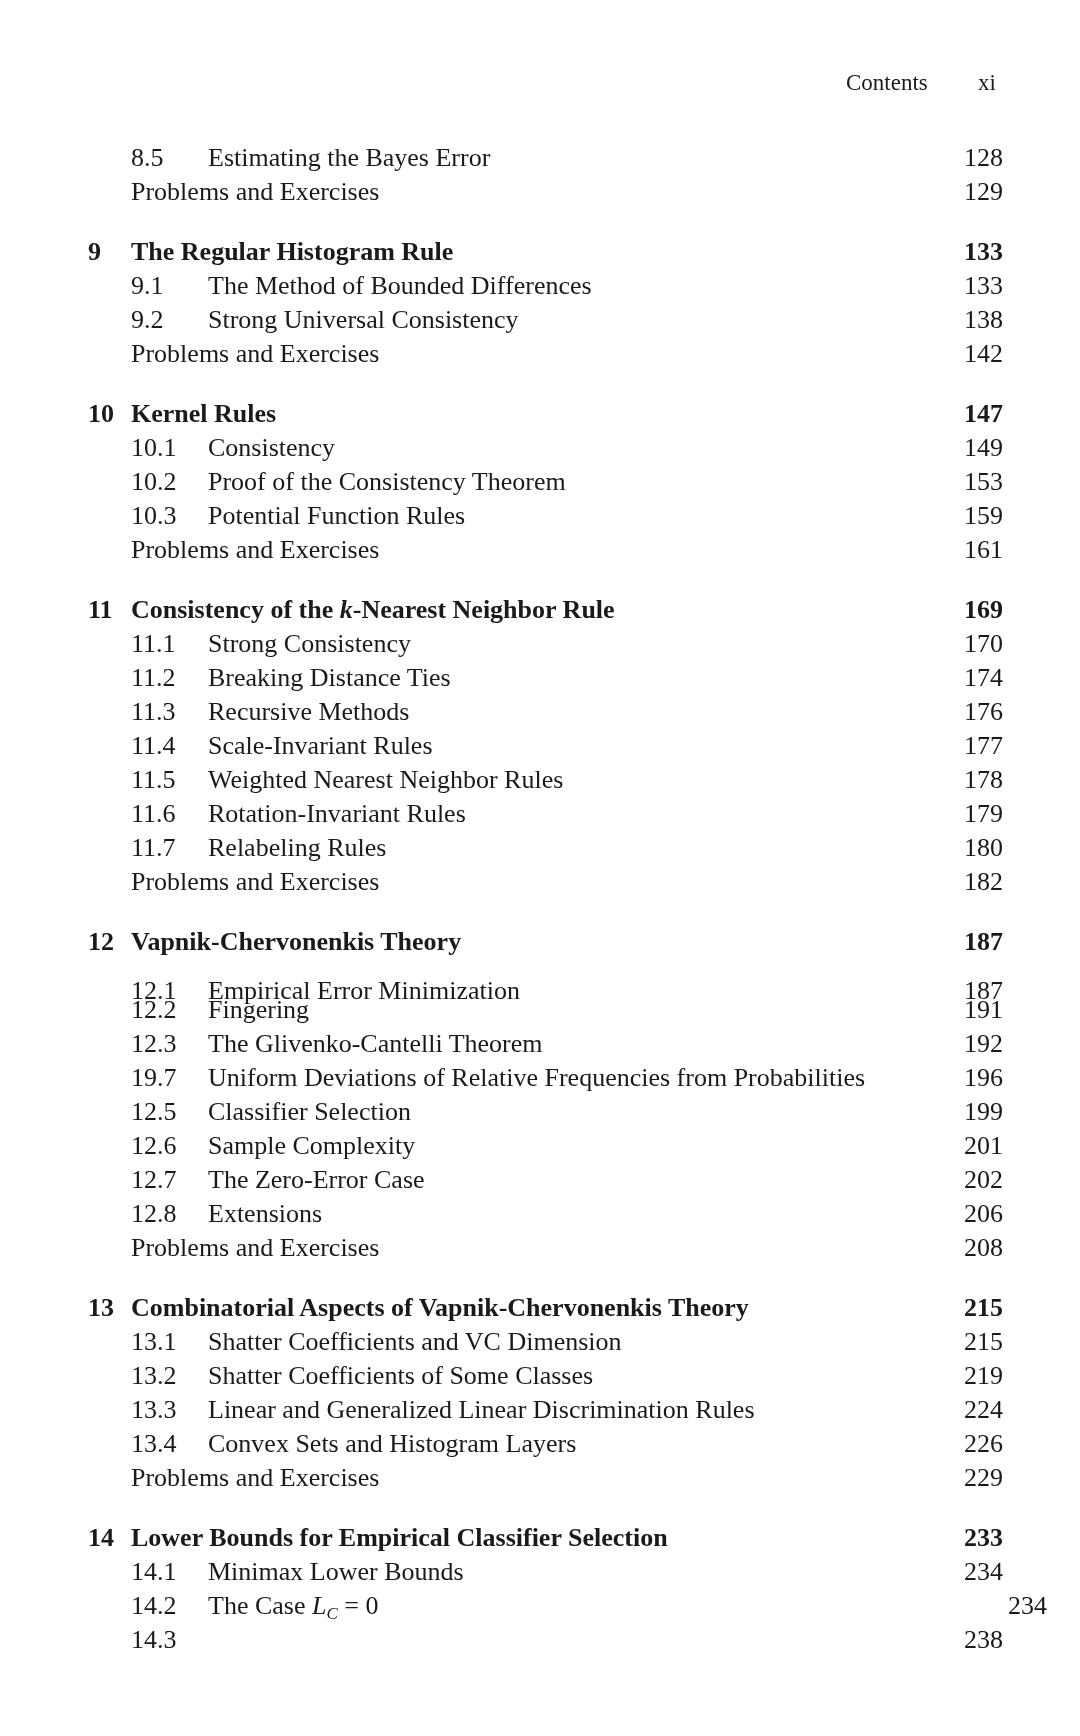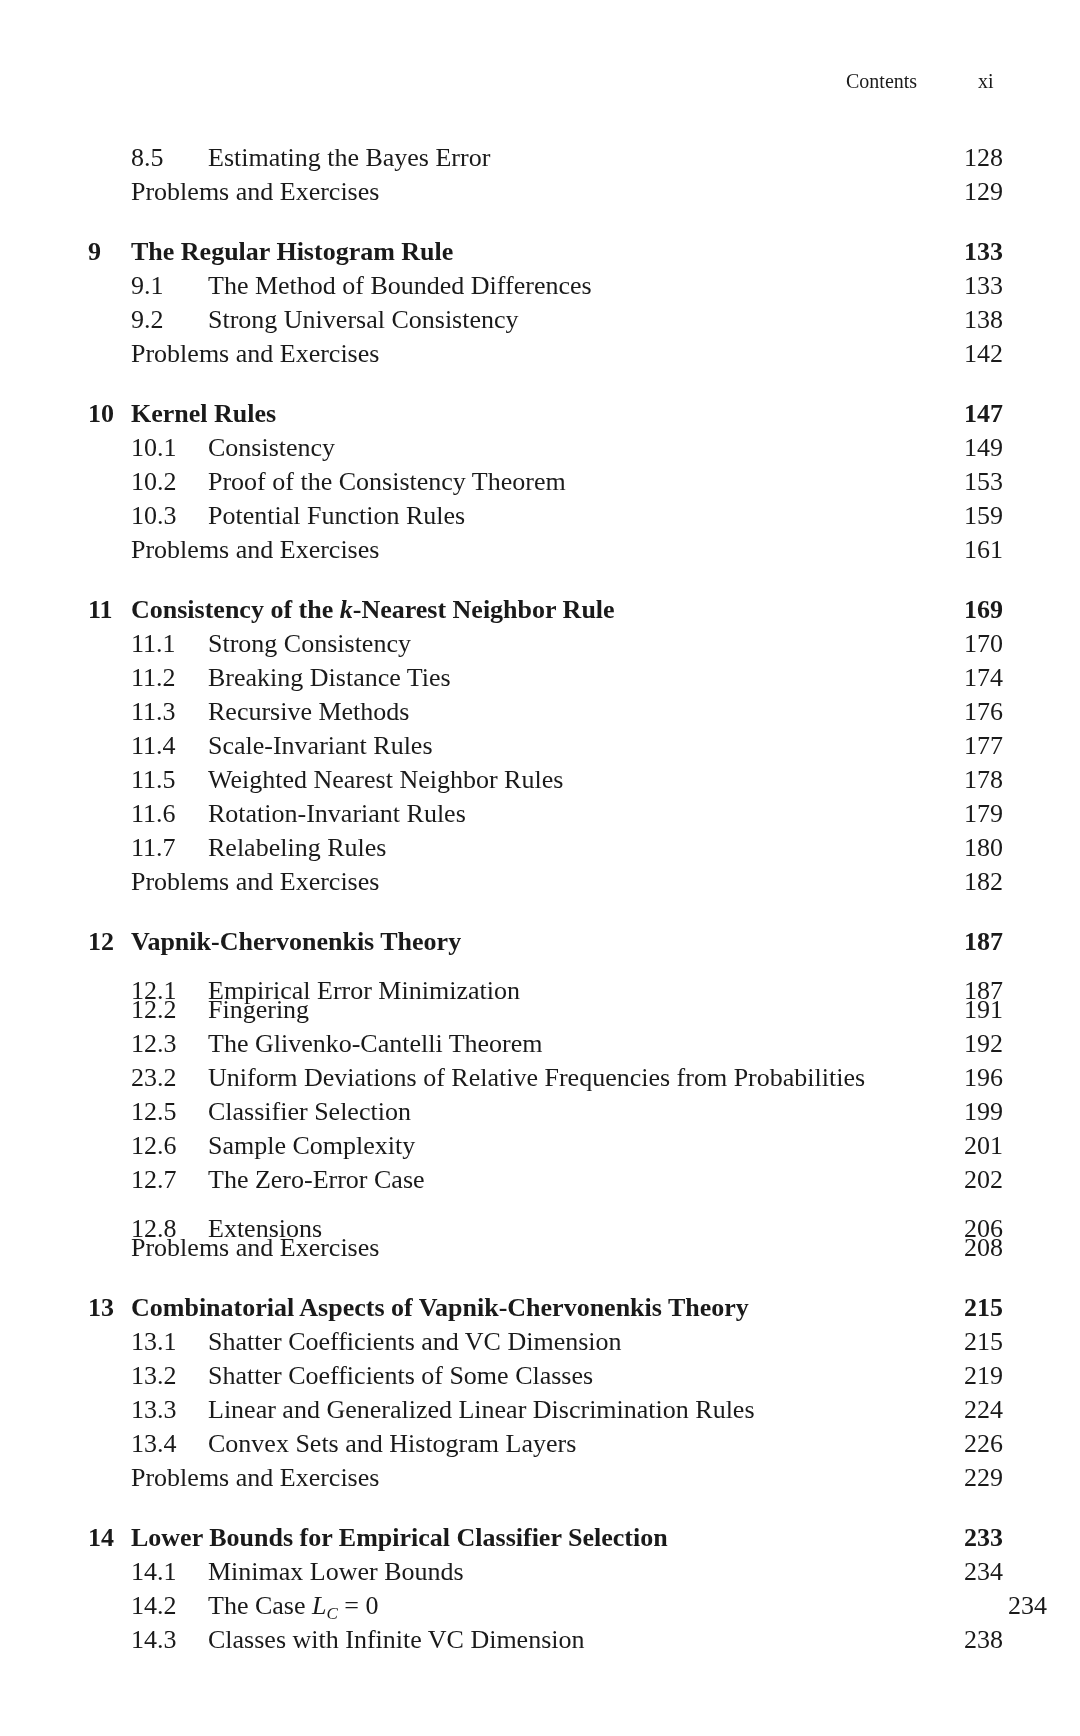--- a/index.html
+++ b/index.html
@@ -1,18 +1,18 @@
 <!DOCTYPE html>
 <html><head>
 <meta charset="utf-8">
 <style>
   html, body { margin: 0; padding: 0; background: #ffffff; }
   body { width: 1080px; height: 1736px; position: relative; overflow: hidden;
          font-family: "Liberation Serif", "DejaVu Serif", serif; color: #1a1a1a; }
-  .running-head { position: absolute; top: 70px; left: 0; width: 1080px; height: 34px; font-size: 20px; }
+  .running-head { position: absolute; top: 70px; left: 0; width: 1080px; height: 34px; font-size: 23px; }
   .running-head .title { position: absolute; left: 846px; top: 0; }
   .running-head .folio { position: absolute; left: 978px; top: 0; }
   .toc { position: absolute; top: 0; left: 0; width: 1080px; }
   .row { position: absolute; left: 0; width: 1080px; height: 34px; font-size: 26px; line-height: 34px; white-space: nowrap; }
   .row .chnum { position: absolute; left: 88px; width: 36px; font-weight: bold; }
   .row .chtitle { position: absolute; left: 131px; font-weight: bold; }
   .row .secnum { position: absolute; left: 131px; }
   .row .sectitle { position: absolute; left: 208px; }
   .row .plain { position: absolute; left: 131px; }
   .row .page { position: absolute; right: 77px; text-align: right; }
@@ -139,40 +139,40 @@
       <span class="secnum">12.2</span>
       <span class="sectitle">Fingering</span>
       <span class="page">191</span>
     </div>
     <div class="row section" style="top: 1027px;">
       <span class="secnum">12.3</span>
       <span class="sectitle">The Glivenko-Cantelli Theorem</span>
       <span class="page">192</span>
     </div>
     <div class="row section" style="top: 1061px;">
-      <span class="secnum">23.2</span>
+      <span class="secnum">19.7</span>
       <span class="sectitle">Uniform Deviations of Relative Frequencies from Probabilities</span>
       <span class="page">196</span>
     </div>
     <div class="row section" style="top: 1095px;">
       <span class="secnum">12.5</span>
       <span class="sectitle">Classifier Selection</span>
       <span class="page">199</span>
     </div>
     <div class="row section" style="top: 1129px;">
       <span class="secnum">12.6</span>
       <span class="sectitle">Sample Complexity</span>
       <span class="page">201</span>
     </div>
     <div class="row section" style="top: 1163px;">
       <span class="secnum">12.7</span>
       <span class="sectitle">The Zero-Error Case</span>
       <span class="page">202</span>
     </div>
-    <div class="row section" style="top: 1197px; margin-top: 15px;">
+    <div class="row section" style="top: 1197px;">
       <span class="secnum">12.8</span>
       <span class="sectitle">Extensions</span>
       <span class="page">206</span>
     </div>
     <div class="row problems" style="top: 1231px;">
       <span class="plain">Problems and Exercises</span>
       <span class="page">208</span>
     </div>
     <div class="row chapter" style="top: 1291px;">
       <span class="chnum">13</span>
@@ -213,16 +213,15 @@
       <span class="sectitle">Minimax Lower Bounds</span>
       <span class="page">234</span>
     </div>
     <div class="row section" style="top: 1589px; padding-left: 44px;">
       <span class="secnum">14.2</span>
       <span class="sectitle">The Case <i class="m">L</i><sub>C</sub> = 0</span>
       <span class="page">234</span>
     </div>
     <div class="row section" style="top: 1623px;">
       <span class="secnum">14.3</span>
-      <span class="sectitle">Classes with Infinite VC Dimension</span>
       <span class="page">238</span>
     </div>
   </div>
 
 </body></html>

